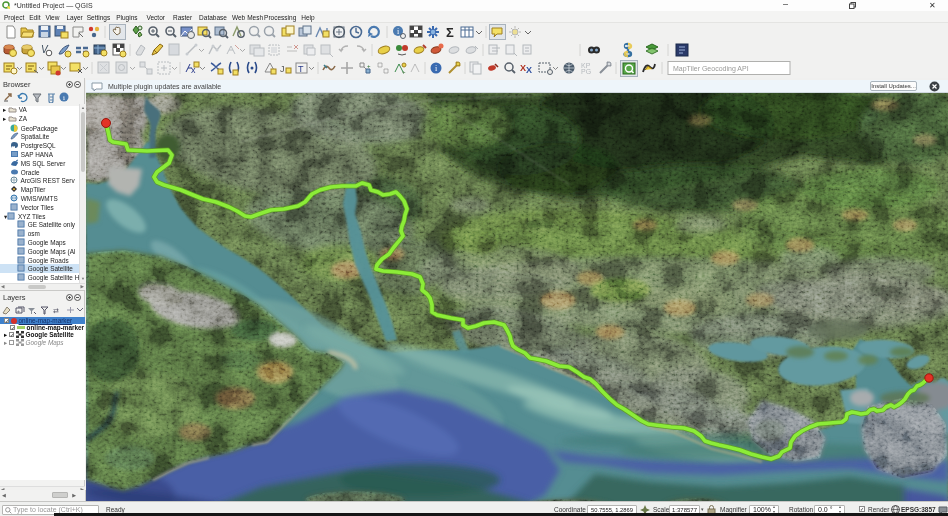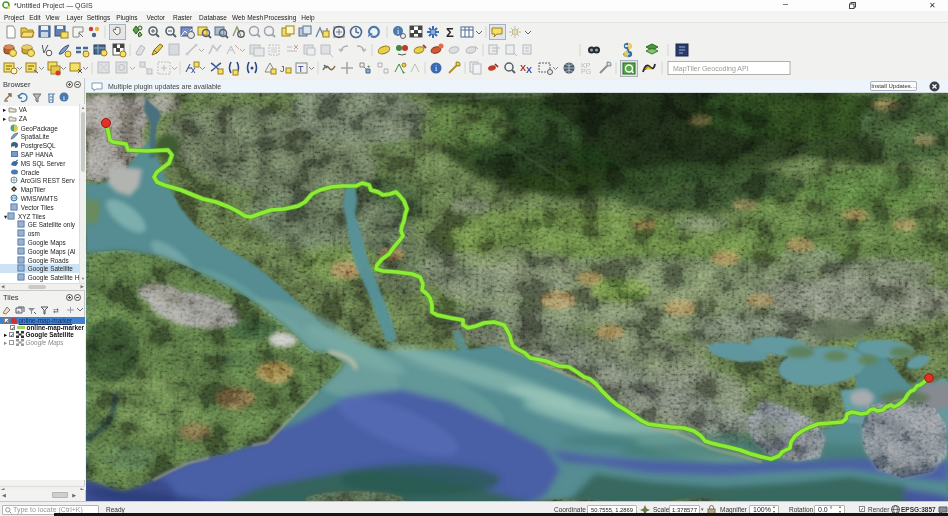--- a/index.html
+++ b/index.html
@@ -611,21 +611,21 @@
     </div>
 
     <div class="abs" style="left:0;top:205px;width:85px;height:7px;background:#f0f0ef;border-top:1px solid #ddd">
       <span class="abs" style="left:1px;top:0px;font-size:4.5px;color:#777">◀</span>
       <div class="abs" style="left:28px;top:1px;width:18px;height:4px;background:#c9c9c7;border-radius:2px"></div>
       <span class="abs" style="right:1px;top:0px;font-size:4.5px;color:#777">▶</span>
     </div>
   </div>
 
   <div style="position:relative;height:210px;border-top:1px solid #c9c9c7">
-    <div class="ptitle">Tiles</div>
+    <div class="ptitle">Layers</div>
     <svg class="abs" style="right:3px;top:3px" width="15" height="7">
         <circle cx="3.5" cy="3.5" r="3" fill="none" stroke="#555"></circle>
         <path d="M2,3.5 h3 M3.5,2 v3" stroke="#555"></path>
         <circle cx="11.5" cy="3.5" r="3" fill="none" stroke="#555"></circle>
         <path d="M10,3.5 h3" stroke="#555"></path>
       </svg>
     <svg width="85" height="12" style="display:block;margin-top:1px">
       <g transform="translate(2,1)">
           <path d="M1,8 L5,2 8,5 4,9 Z" fill="#e8e0c8" stroke="#8a8272"></path>
         </g>

